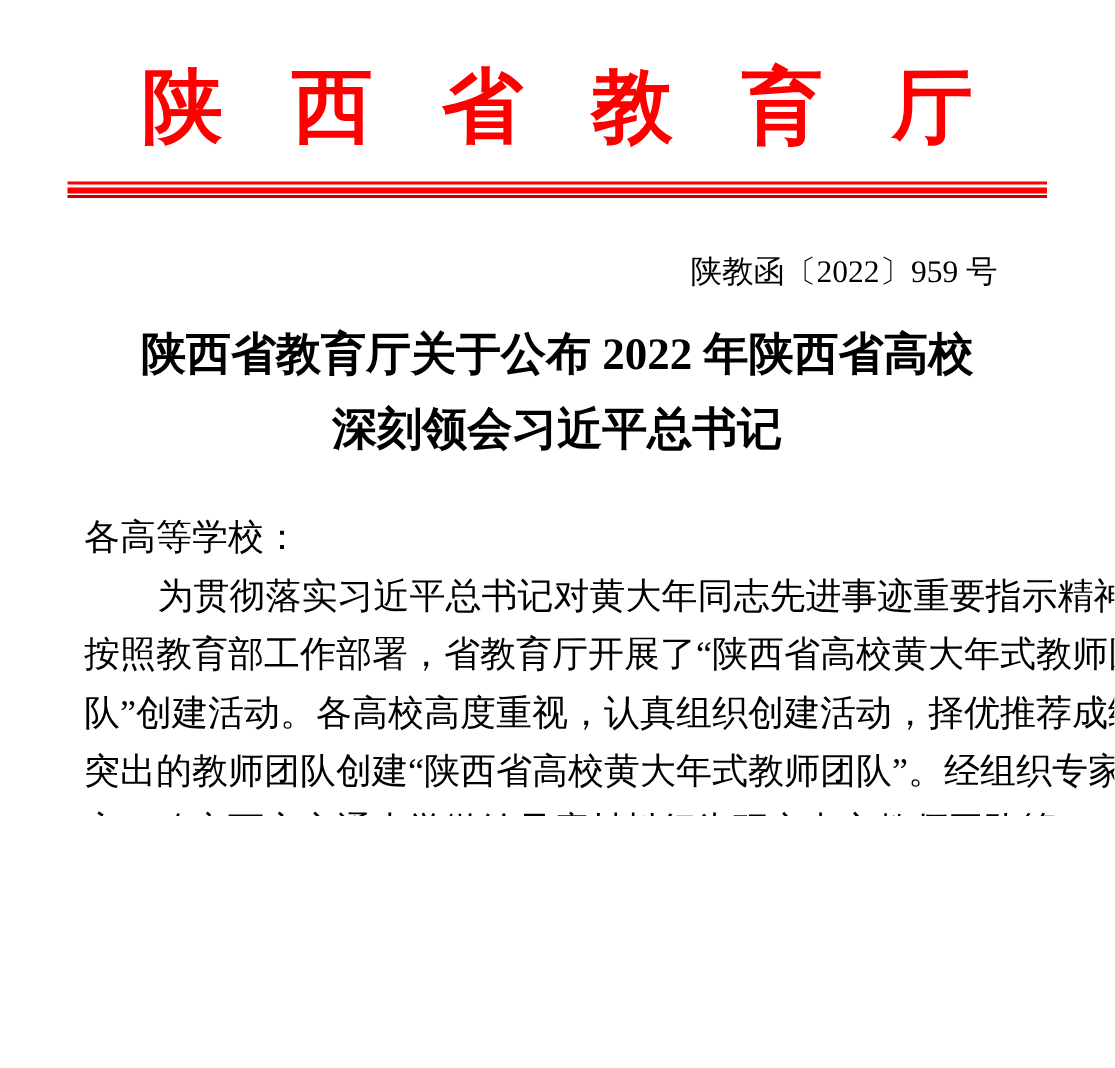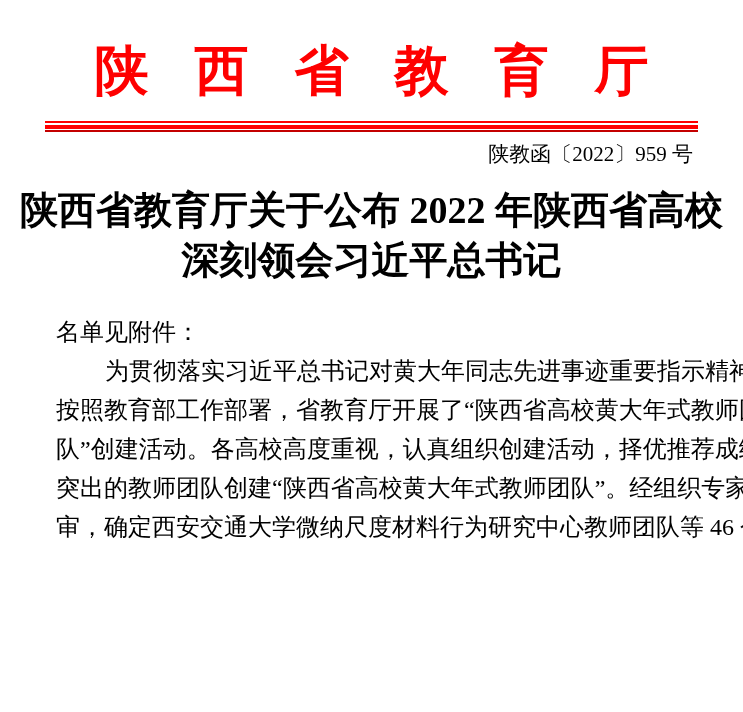--- a/index.html
+++ b/index.html
@@ -24,31 +24,31 @@
     padding-left: 46px;    
     white-space: nowrap;
   }
   
   .rule { margin: 23px 45px 0 45px; }
   .rule-a { height: 2px; background: #fe0000; }
   .rule-b { height: 4px; background: #fe0000; margin-top: 2px; }
   .rule-c { height: 2px; background: #c40000; margin-top: 1px; }
 
   .docno {
-    margin-top: 9px;
-    padding-right: 50px;
+    margin-top: 36px;
+    padding-right: 78px;
     text-align: right;
     font-size: 21px;
     line-height: 26px;
     font-family: Liberation Serif, serif;
   }
   .title {
     margin: 18px 0 0 0;
     text-align: center;
-    font-size: 38px;
+    font-size: 30px;
     font-weight: 700;
     line-height: 50px;
   }
   .bodytext {
     margin: 28px 50px 0 56px;
     font-size: 24px;
     line-height: 39px;
   }
   .line { white-space: nowrap; }
   .indent { text-indent: 49px; }
@@ -67,21 +67,21 @@
   </div>
 
   <div class="docno">陕教函〔2022〕959 号</div>
 
   <div class="title">
     <div class="title-line">陕西省教育厅关于公布 2022 年陕西省高校</div>
     <div class="title-line">深刻领会习近平总书记</div>
   </div>
 
   <div class="bodytext">
-    <div class="line">名单见附件：</div>
+    <div class="line">各高等学校：</div>
 
     <div>
       <div class="line indent">为贯彻落实习近平总书记对黄大年同志先进事迹重要指示精神，</div>
       <div class="line">按照教育部工作部署，省教育厅开展了“陕西省高校黄大年式教师团</div>
       <div class="line">队”创建活动。各高校高度重视，认真组织创建活动，择优推荐成绩</div>
       <div class="line">突出的教师团队创建“陕西省高校黄大年式教师团队”。经组织专家评</div>
       <div class="line">审，确定西安交通大学微纳尺度材料行为研究中心教师团队等 46 个</div>
       <div class="line">教师团队为“陕西省高校黄大年式教师团队”（名单见附件），现予以</div>
     </div>
 

